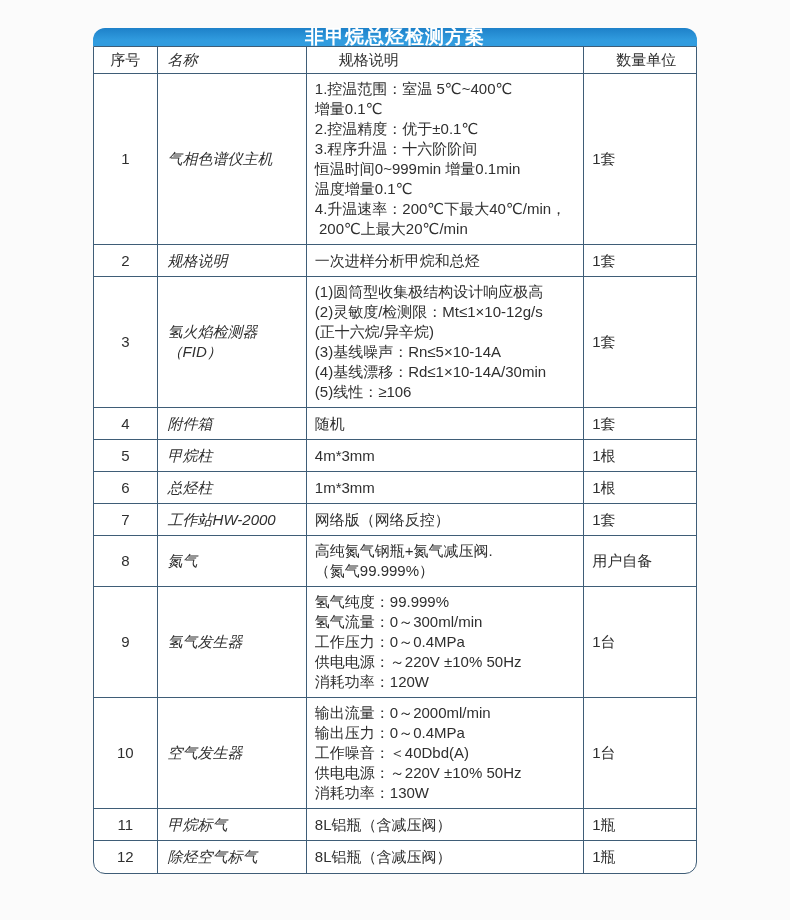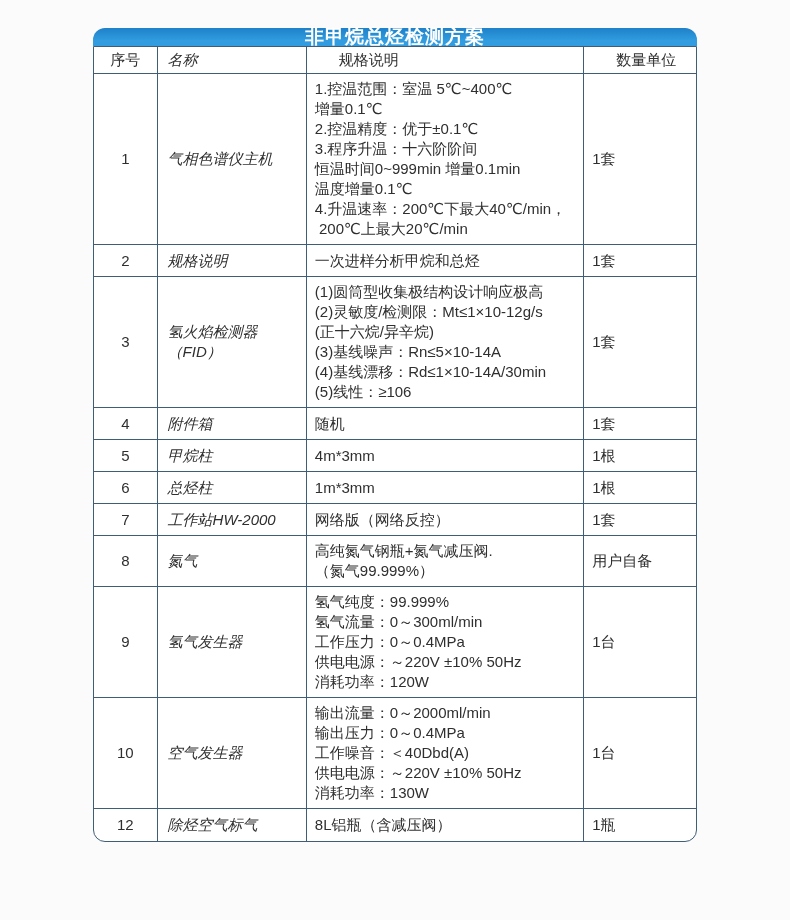--- a/index.html
+++ b/index.html
@@ -178,20 +178,28 @@
             <td class="c-spec">
               <div class="spec-line">输出流量：0～2000ml/min</div>
               <div class="spec-line">输出压力：0～0.4MPa</div>
               <div class="spec-line">工作噪音：＜40Dbd(A)</div>
               <div class="spec-line">供电电源：～220V ±10% 50Hz</div>
               <div class="spec-line">消耗功率：130W</div>
             </td>
             <td class="c-qty">1台</td>
           </tr>
           <tr>
+            <td class="c-no">11</td>
+            <td class="c-name">甲烷标气</td>
+            <td class="c-spec">
+              <div class="spec-line">8L铝瓶（含减压阀）</div>
+            </td>
+            <td class="c-qty">1瓶</td>
+          </tr>
+          <tr>
             <td class="c-no">12</td>
             <td class="c-name">除烃空气标气</td>
             <td class="c-spec">
               <div class="spec-line">8L铝瓶（含减压阀）</div>
             </td>
             <td class="c-qty">1瓶</td>
           </tr>
         </tbody>
     </table>
   </div>

